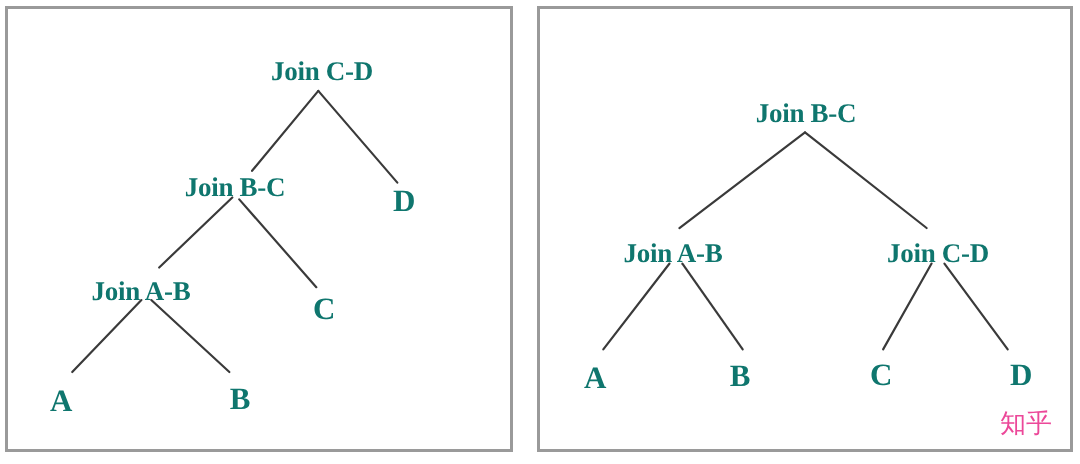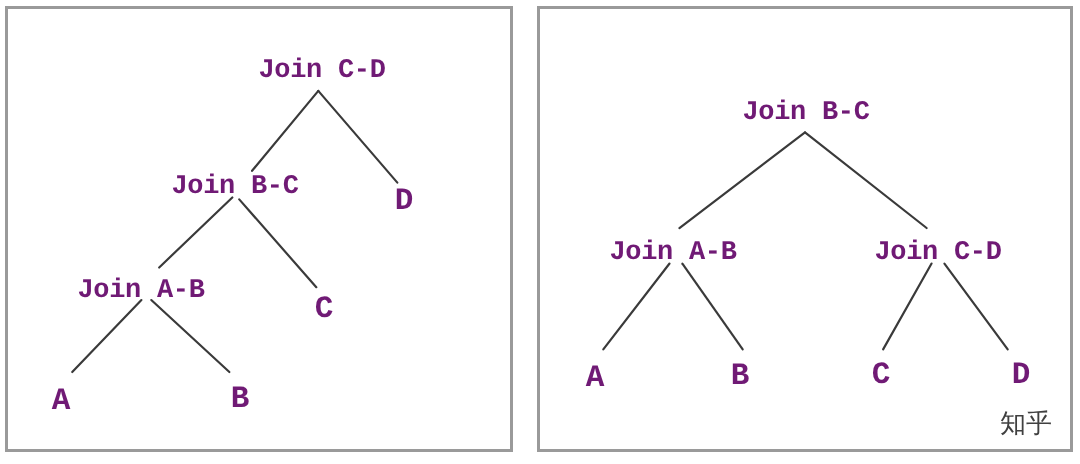--- a/index.html
+++ b/index.html
@@ -35,37 +35,37 @@
   .edge {
     stroke: #3a3a3a;
     stroke-width: 2.2;
     fill: none;
     stroke-linecap: round;
   }
   .node-label {
     position: absolute;
     transform: translate(-50%, -50%);
     white-space: nowrap;
-    color: #701a75;
+    color: #0f766e;
     font-weight: bold;
-    font-family: Liberation Mono, monospace;
+    font-family: Liberation Serif, serif;
     letter-spacing: -0.3px;
     text-rendering: geometricPrecision;
   }
   .node-join { font-size: 27px; }
   .node-leaf { font-size: 31px; }
 
   #watermark {
     position: absolute;
     right: 18px;
     bottom: 8px;
     display: flex;
     align-items: center;
     gap: 9px;
-    color: #404040;
+    color: #ec4899;
     font-size: 26px;
     font-family: "DejaVu Sans", sans-serif;
     font-weight: 500;
     user-select: none;
   }
 </style>
 </head>
 <body>
 
 <div id="root">

